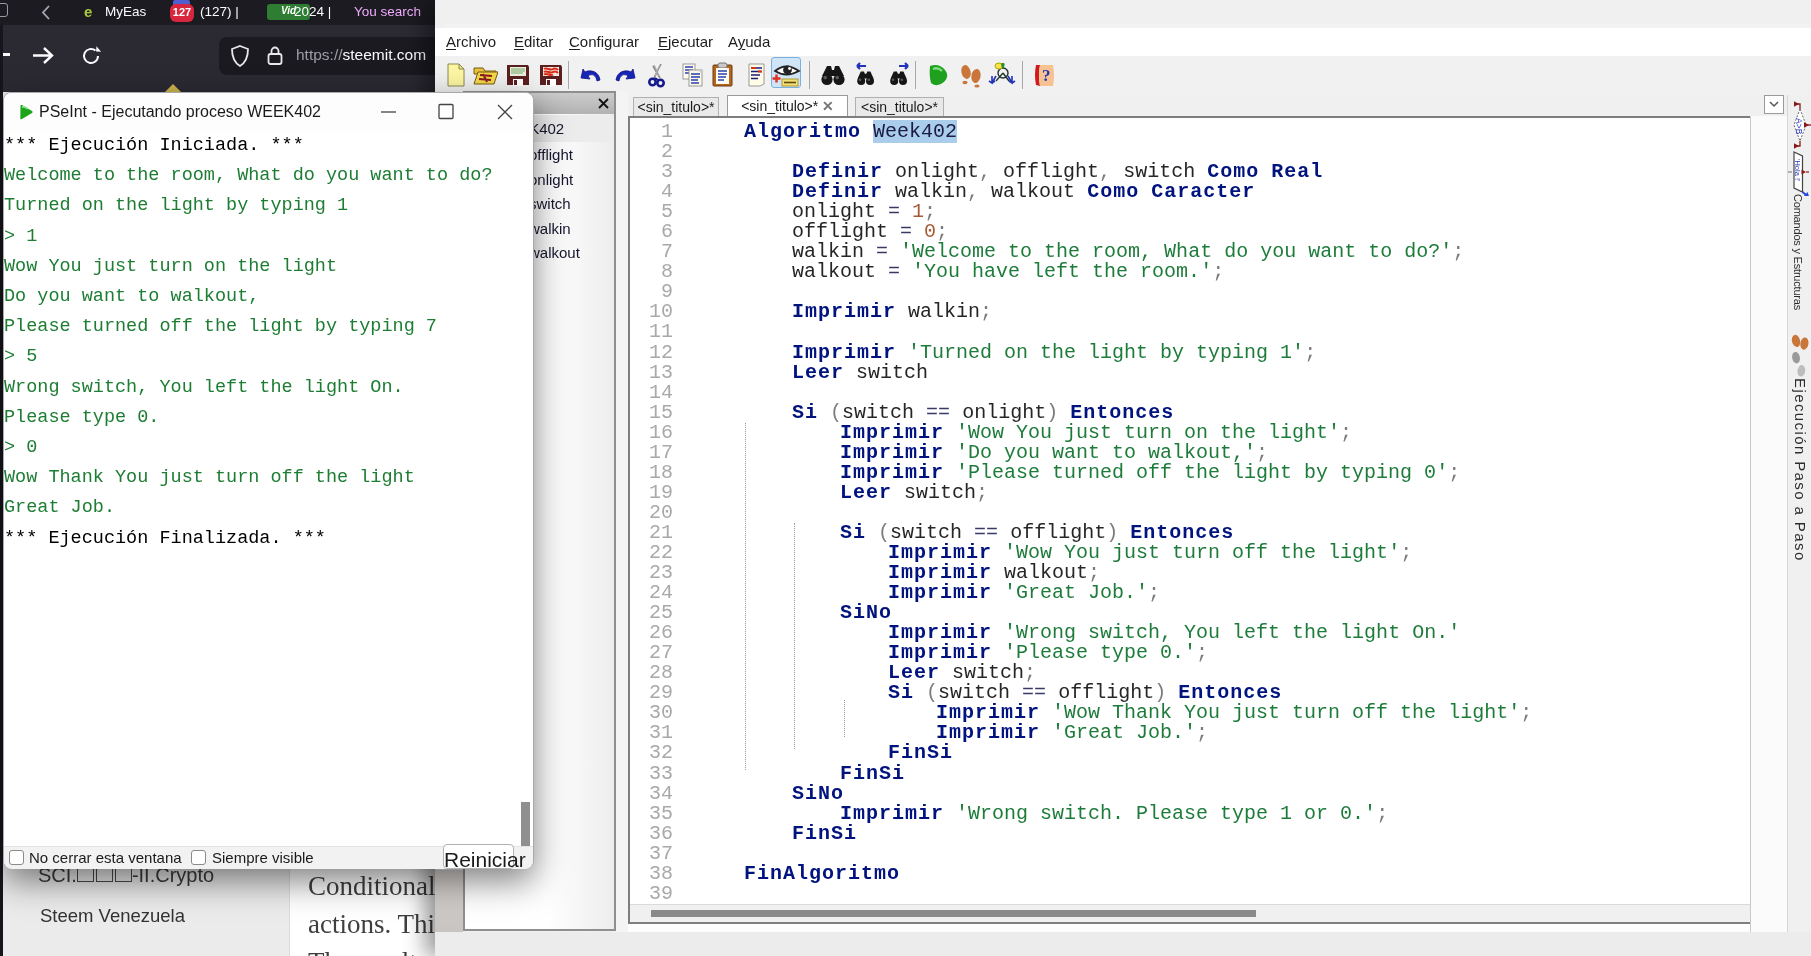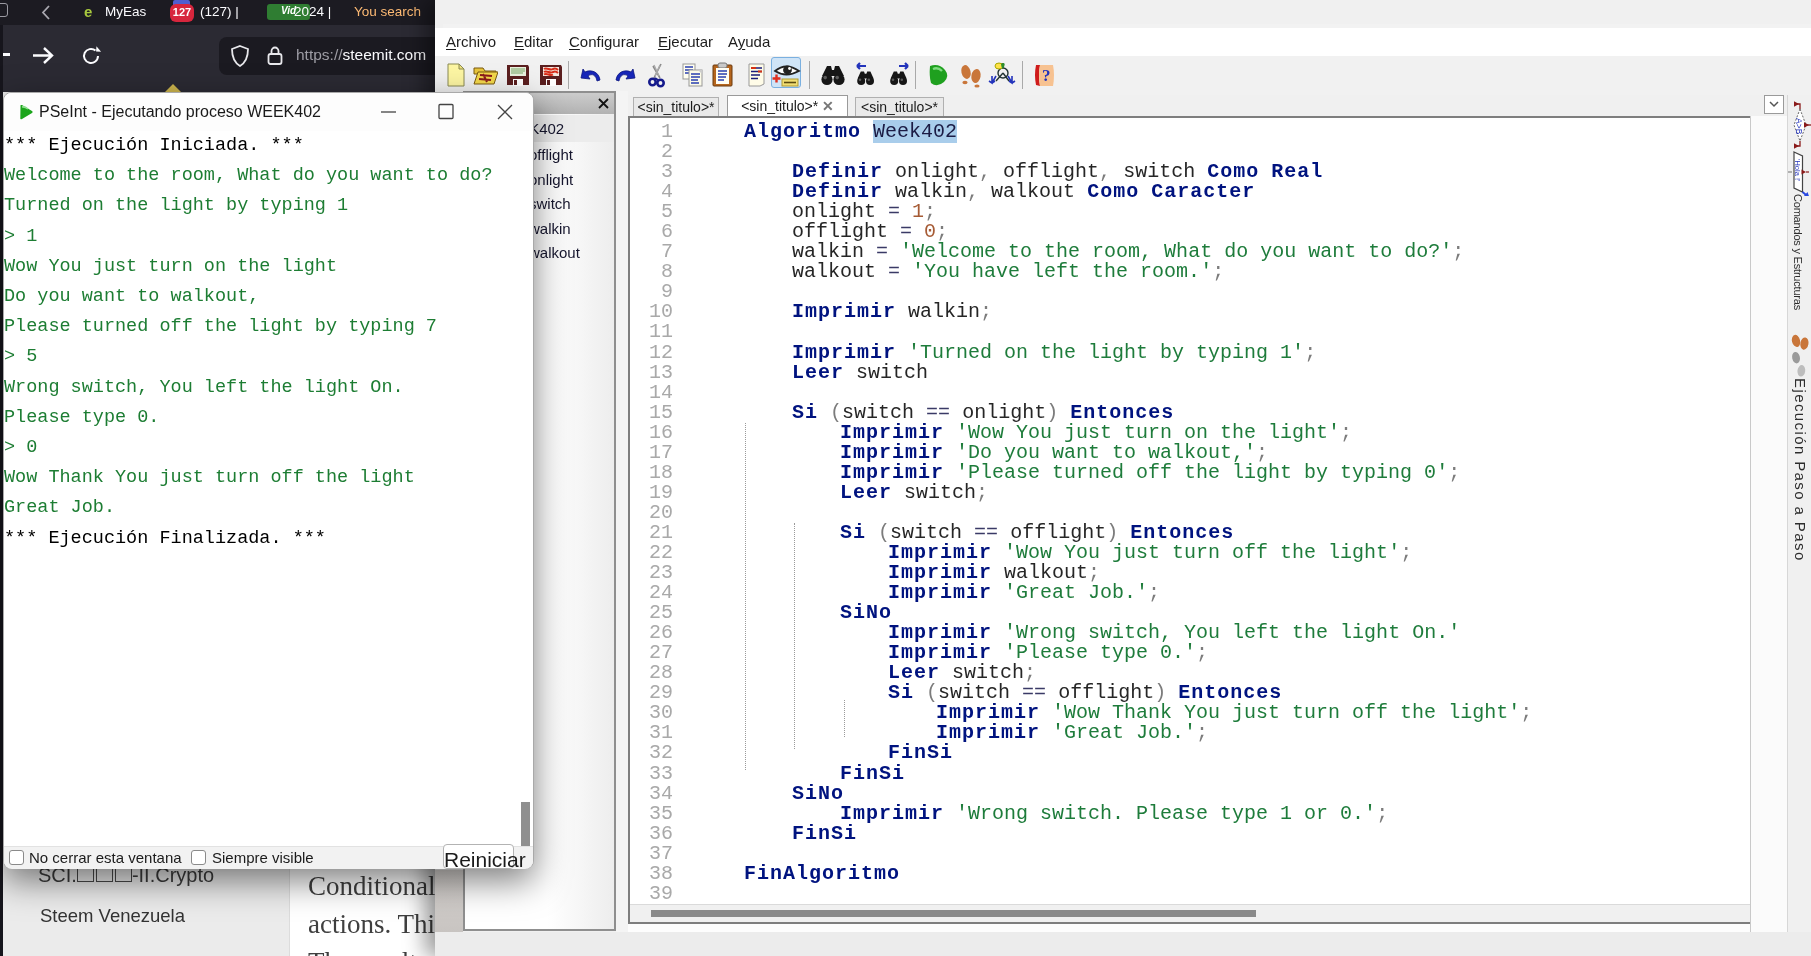--- a/index.html
+++ b/index.html
@@ -82,21 +82,21 @@
   <svg class="a" style="left:40px;top:4px" width="12" height="17">
         <path d="M9 2 L3 8.5 L9 15" stroke="#a9a8b0" stroke-width="1.8" fill="none"></path>
       </svg>
   <span class="a" style="left:84px;top:3px;color:#a8c93e;font-weight:bold;font-size:15px">e</span>
   <span class="a" style="left:105px;top:4px">MyEas</span>
   <div class="a" style="left:173px;top:0px;width:17px;height:9px;background:#4f5ed0;border-radius:2px"></div>
   <div class="a" style="left:170px;top:4px;width:24px;height:18px;background:#d7263d;border-radius:6px;color:#fff;font-size:11px;font-weight:bold;text-align:center;padding-top:2px">127</div>
   <span class="a" style="left:200px;top:4px">(127) |</span>
   <div class="a" style="left:267px;top:4px;width:43px;height:16px;background:#2f7d32;border-radius:3px;color:#fff;font-size:10px;font-weight:bold;font-style:italic;text-align:center;padding-top:1px">Vid</div>
   <span class="a" style="left:294px;top:4px">2024 |</span>
-  <span class="a" style="left:354px;top:4px;color:#fdba74">You search</span>
+  <span class="a" style="left:354px;top:4px;color:#f0abfc">You search</span>
 </div>
 <div class="a" id="navbar">
   <div class="a" style="left:0;top:28px;width:10px;height:3px;background:#fbfbfe"></div>
   <svg class="a" style="left:31px;top:20px" width="26" height="21">
         <path d="M2 10.5 h18 M13 3 l8 7.5 -8 7.5" stroke="#fbfbfe" stroke-width="2.4" fill="none"></path>
       </svg>
   <div class="a" style="left:80px;top:20px"><svg width="22" height="22" viewBox="0 0 22 22" xmlns="http://www.w3.org/2000/svg">
           <path d="M18 11 a7 7 0 1 1 -2.5-5.4" fill="none" stroke="#fbfbfe" stroke-width="2"></path>
           <path d="M16 1.5 l0.5 5 5-0.5 z" fill="#fbfbfe" transform="rotate(10 17 4)"></path>
         </svg></div>

